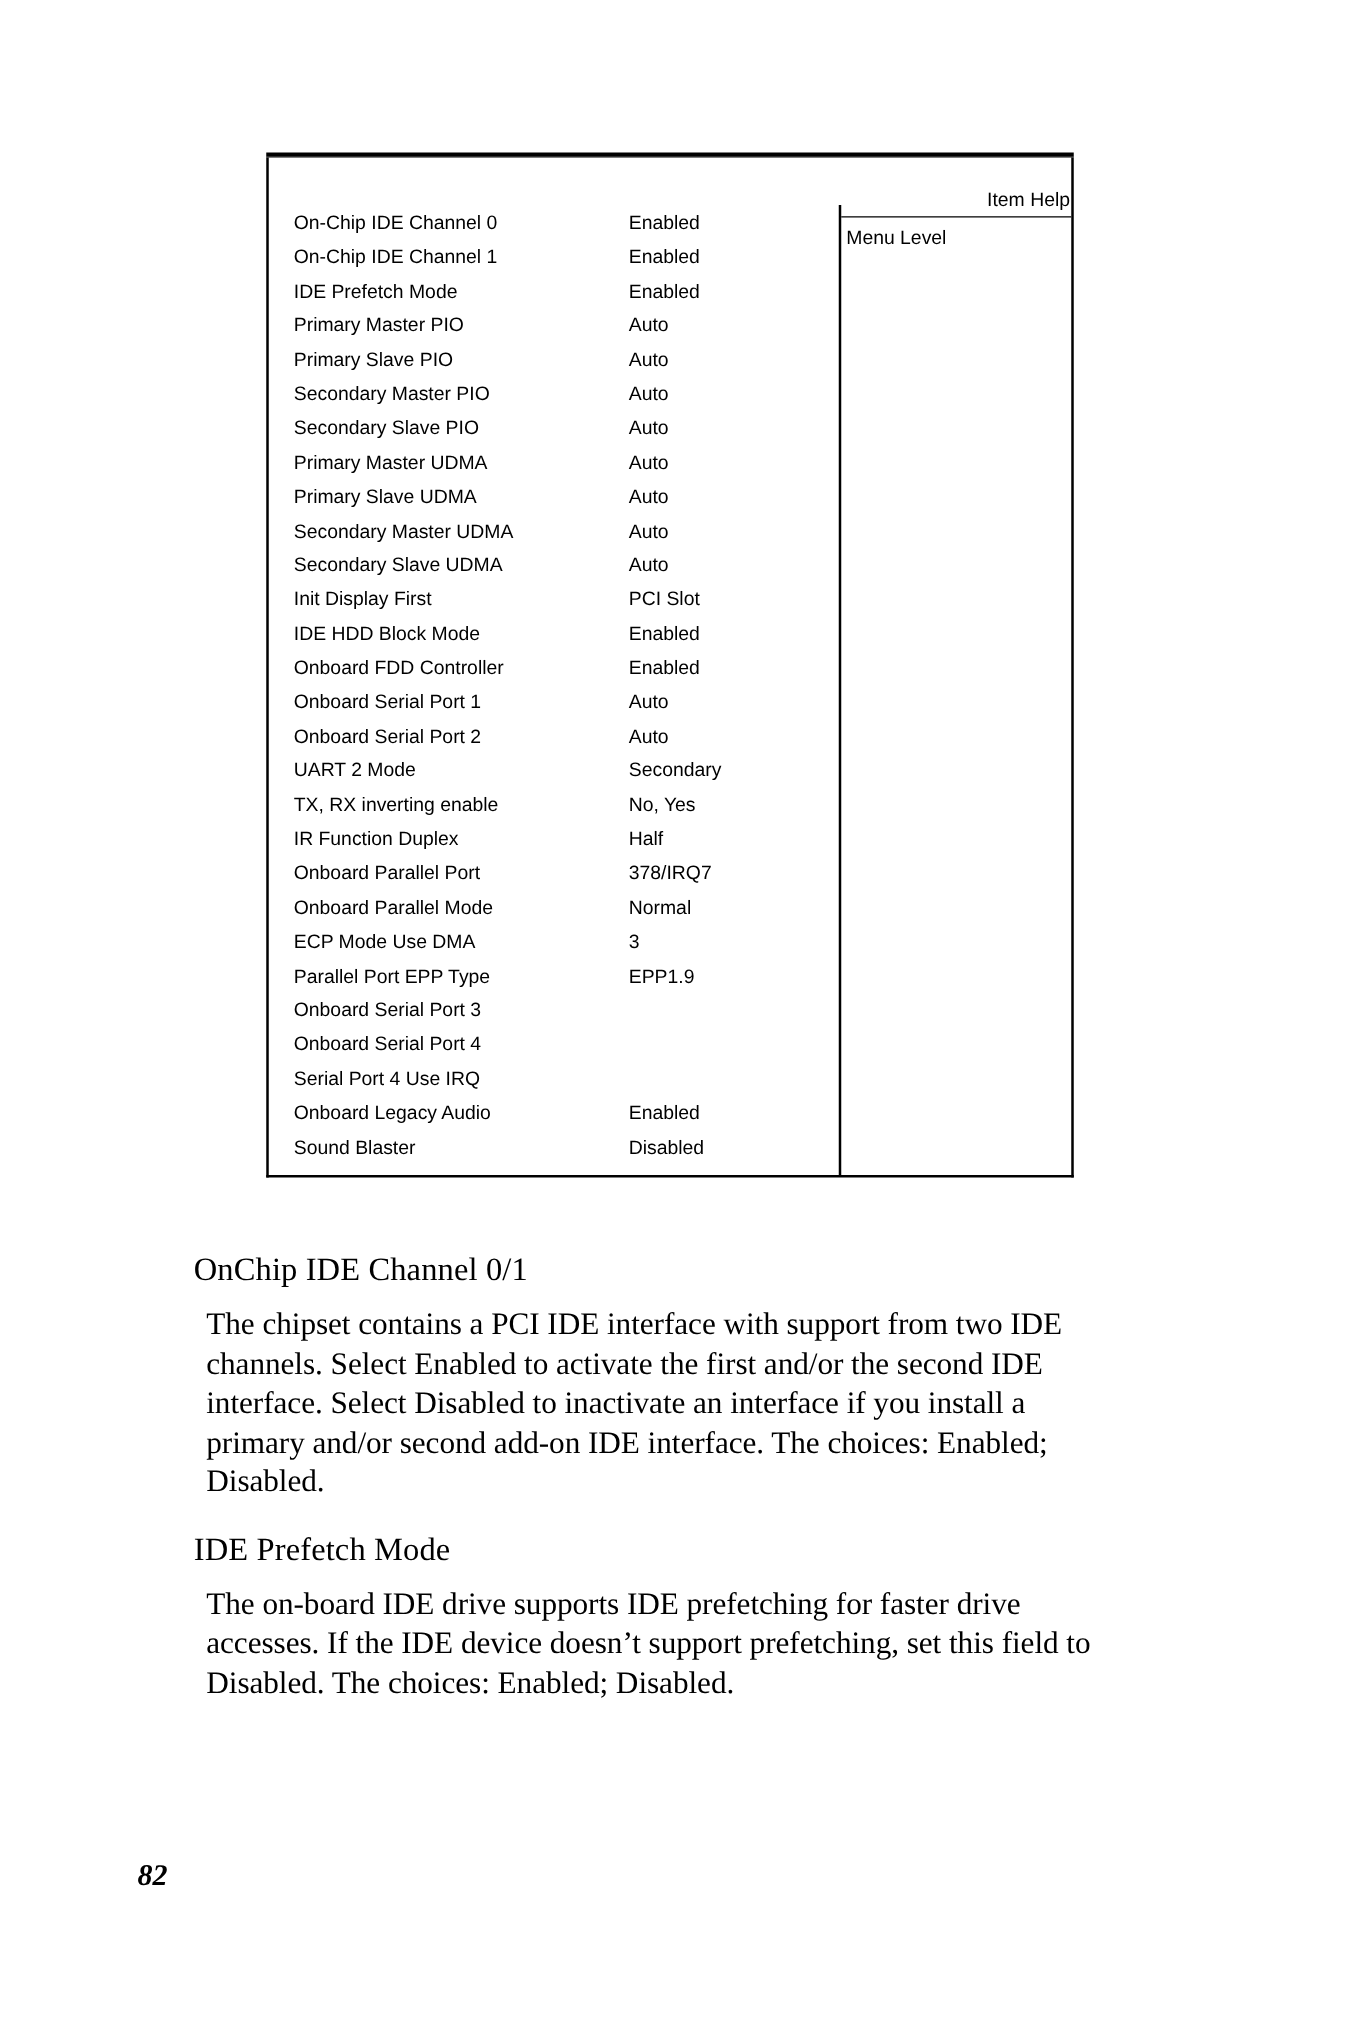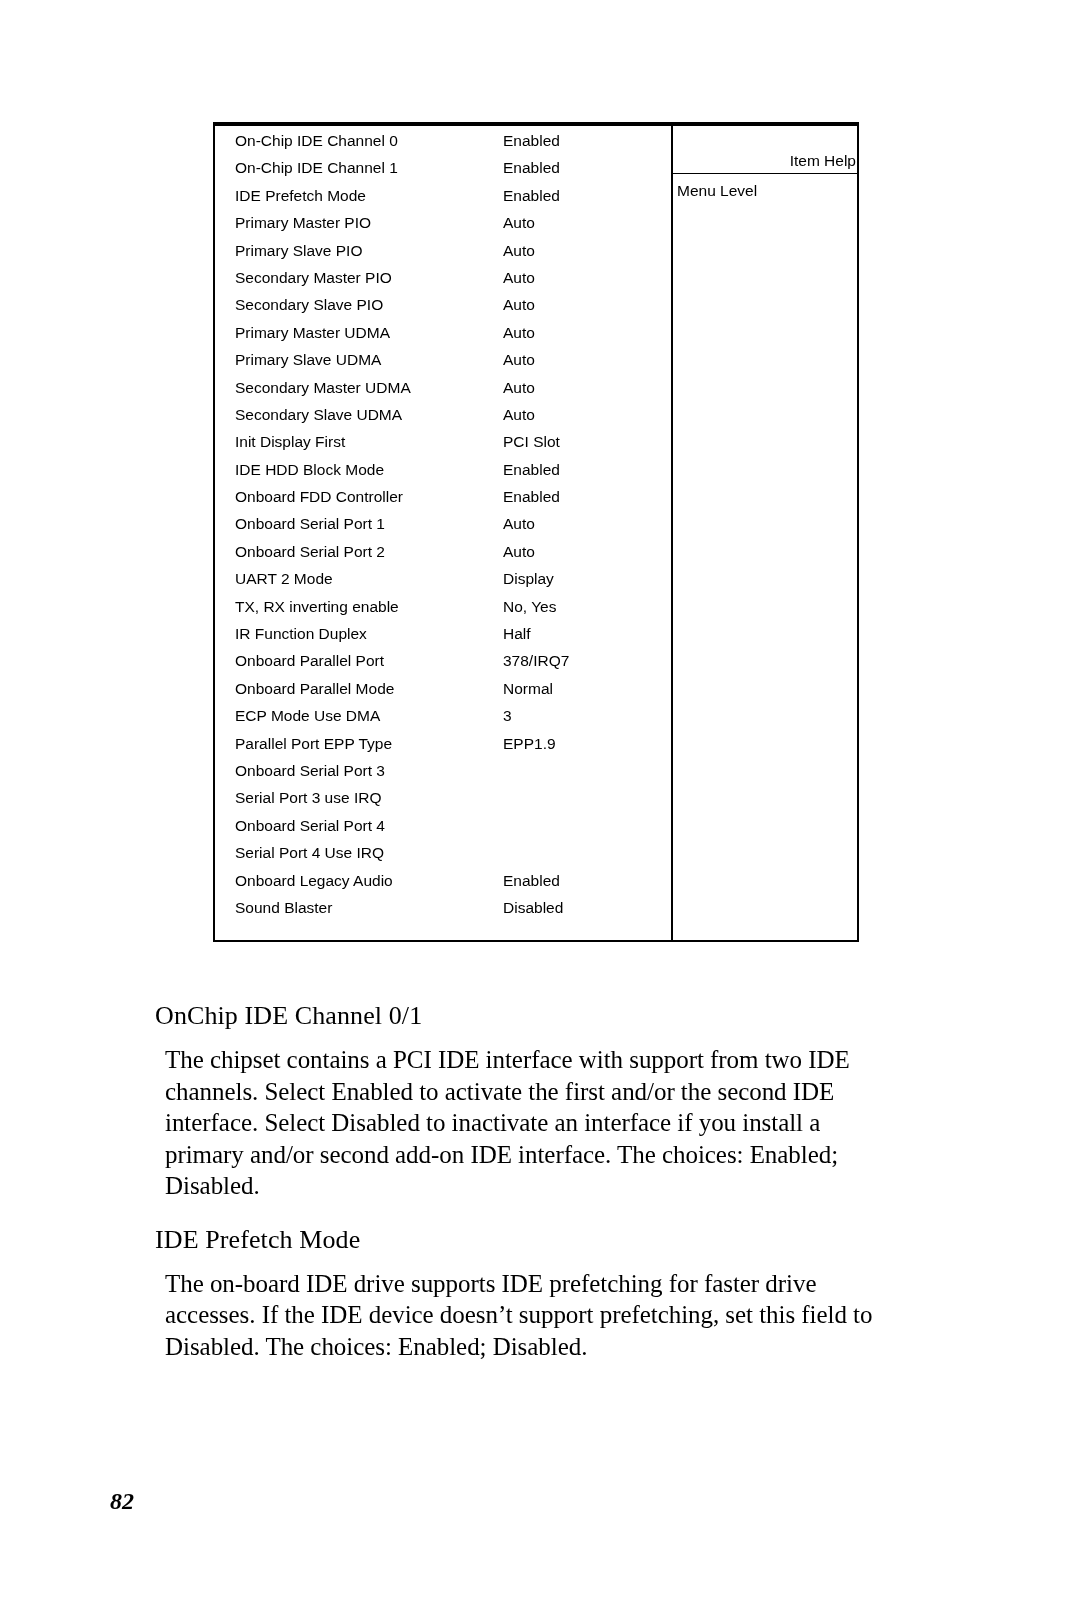--- a/index.html
+++ b/index.html
@@ -41,20 +41,21 @@
     border-bottom: 2px solid #000;
     box-sizing: border-box;
     height: 816px;
   }
   .settings-col {
     width: 458px;
     box-sizing: border-box;
     border-right: 2px solid #000;
     padding-top: 6px;
     flex: 0 0 auto;
+    margin-top: 38px;
   }
   .help-col {
     flex: 1 1 auto;
     box-sizing: border-box;
     position: relative;
     padding-top: 24px;
   }
   .help-title {
     text-align: right;
     font-size: 15.5px;
@@ -203,21 +204,21 @@
         <div class="bios-row">
           <div class="bios-label">Onboard Serial Port 1</div>
           <div class="bios-value">Auto</div>
         </div>
         <div class="bios-row">
           <div class="bios-label">Onboard Serial Port 2</div>
           <div class="bios-value">Auto</div>
         </div>
         <div class="bios-row">
           <div class="bios-label">UART 2 Mode</div>
-          <div class="bios-value">Display</div>
+          <div class="bios-value">Secondary</div>
         </div>
         <div class="bios-row">
           <div class="bios-label">TX, RX inverting enable</div>
           <div class="bios-value">No, Yes</div>
         </div>
         <div class="bios-row">
           <div class="bios-label">IR Function Duplex</div>
           <div class="bios-value">Half</div>
         </div>
         <div class="bios-row">
@@ -231,24 +232,20 @@
         <div class="bios-row">
           <div class="bios-label">ECP Mode Use DMA</div>
           <div class="bios-value">3</div>
         </div>
         <div class="bios-row">
           <div class="bios-label">Parallel Port EPP Type</div>
           <div class="bios-value">EPP1.9</div>
         </div>
         <div class="bios-row">
           <div class="bios-label">Onboard Serial Port 3</div>
-          <div class="bios-value"></div>
-        </div>
-        <div class="bios-row">
-          <div class="bios-label">Serial Port 3 use IRQ</div>
           <div class="bios-value"></div>
         </div>
         <div class="bios-row">
           <div class="bios-label">Onboard Serial Port 4</div>
           <div class="bios-value"></div>
         </div>
         <div class="bios-row">
           <div class="bios-label">Serial Port 4 Use IRQ</div>
           <div class="bios-value"></div>
         </div>

